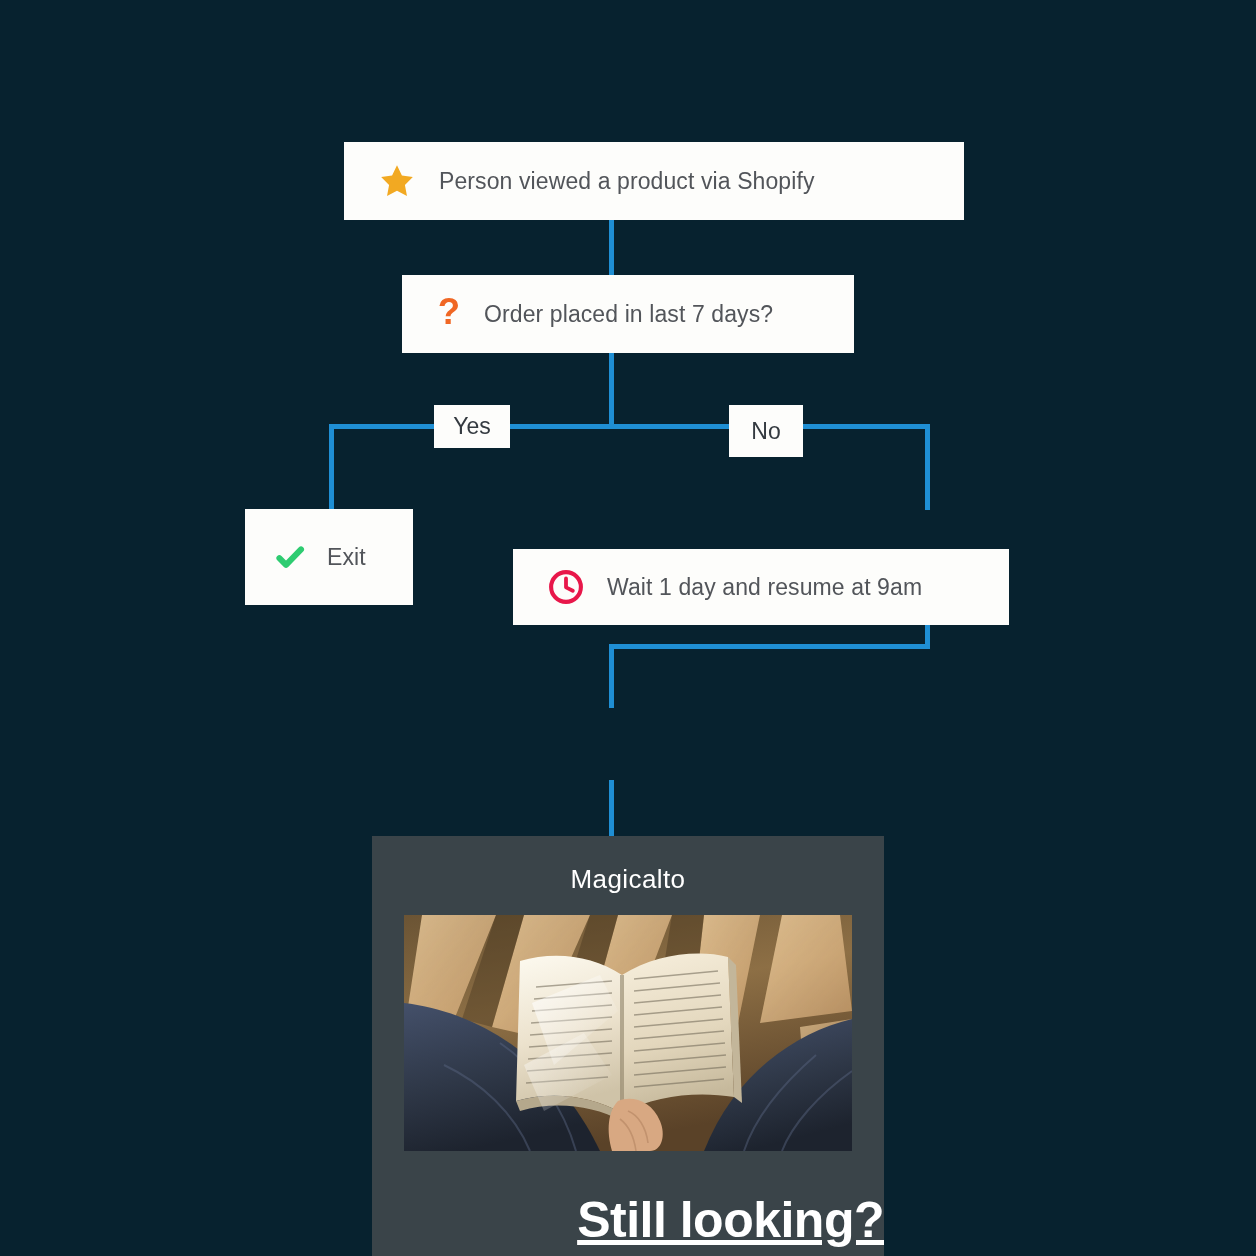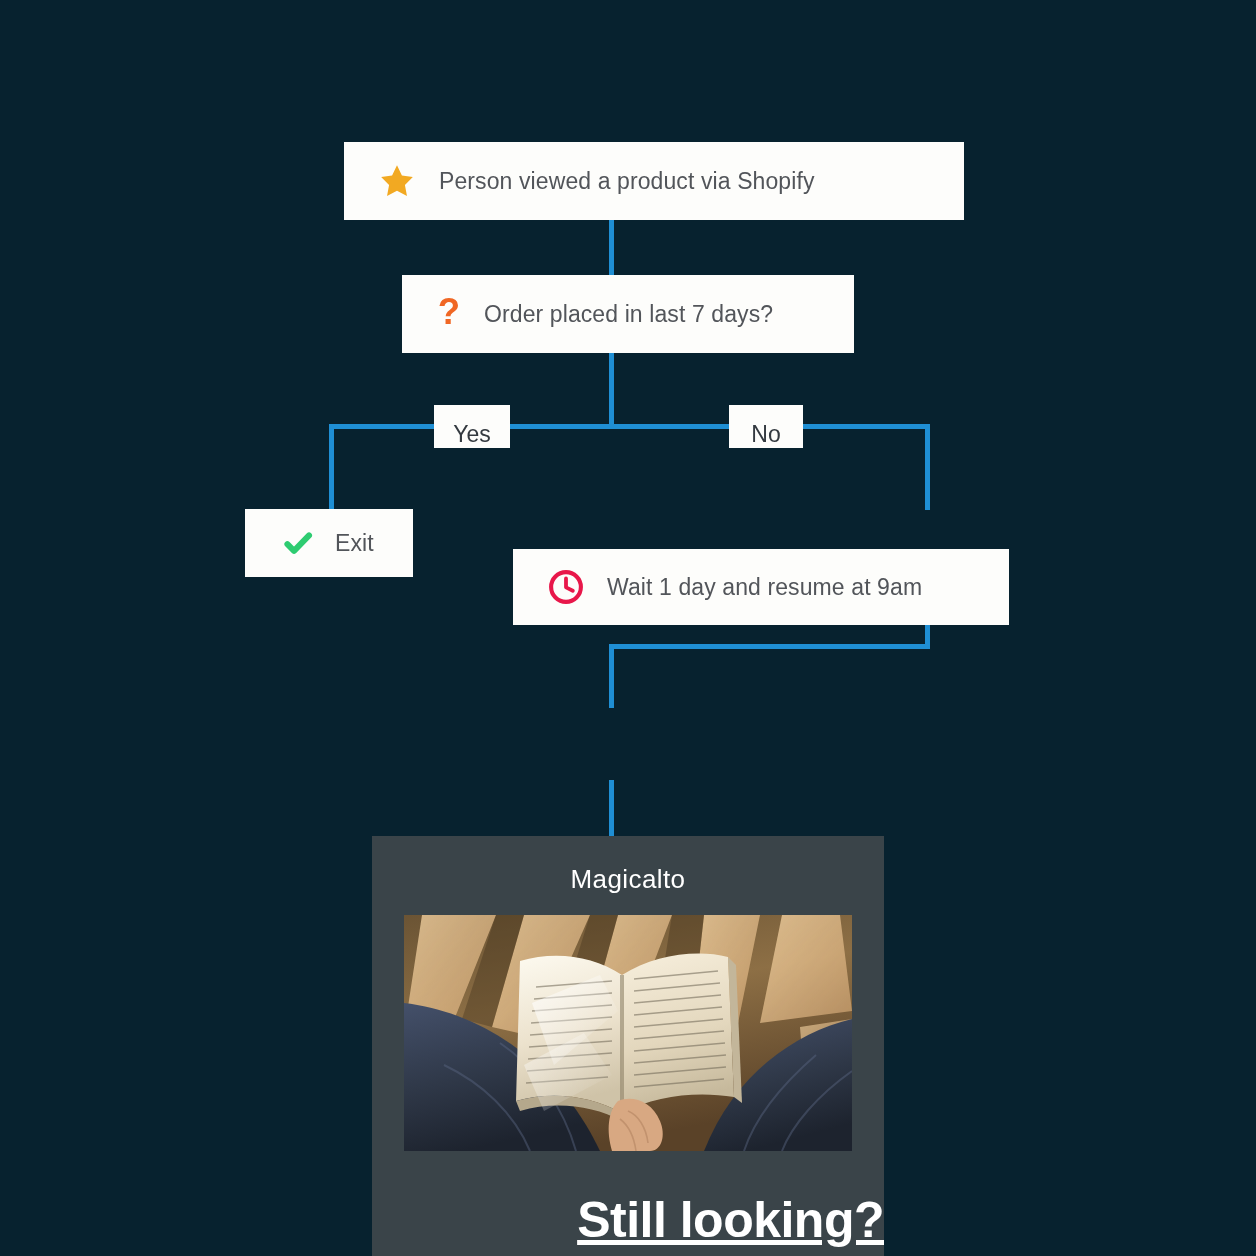--- a/index.html
+++ b/index.html
@@ -48,21 +48,21 @@
     font-size: 23px;
     letter-spacing: 0.1px;
     white-space: nowrap;
   }
 
   
   .branch-label {
     position: absolute;
     background: #fdfdfb;
     display: flex;
-    align-items: flex-end;
+    align-items: center;
     justify-content: center;
     color: #343a40;
     font-size: 23px;
     z-index: 6;
   }
 
   
   #email-card {
     position: absolute;
     left: 372px;
@@ -146,25 +146,25 @@
         <text x="10" y="20" text-anchor="middle" font-family="Liberation Sans, sans-serif" font-size="25" font-weight="bold" fill="#f06724">?</text>
       </svg>
     </span>
     <span class="node-label" style="margin-left:20px;">Order placed in last 7 days?</span>
   </div>
 
   <div class="branch-label" style="left:434px; top:405px; width:76px; height:43px;">
     <span>Yes</span>
   </div>
 
-  <div class="branch-label" style="left:729px; top:405px; width:74px; height:43px;">
+  <div class="branch-label" style="left:729px; top:405px; width:74px; height:52px;">
     <span>No</span>
   </div>
 
-  <div class="node" style="left:245px; top:509px; width:168px; height:68px; padding-left:36px;">
+  <div class="node" style="left:245px; top:509px; width:168px; height:96px; padding-left:28px;">
     <span class="node-icon" style="width:34px; height:34px;">
       <svg class="ico-svg" width="34" height="34" viewBox="0 0 24 24">
         <path d="M4.5 12.8 L9.2 17.6 L19.8 6.6" stroke="#2ecc71" stroke-width="4.2" fill="none" stroke-linecap="round" stroke-linejoin="round"></path>
       </svg>
     </span>
     <span class="node-label" style="margin-left:20px;">Exit</span>
   </div>
 
   <div class="node" style="left:513px; top:509px; width:496px; height:76px; padding-left:34px;margin-top:40px;">
     <span class="node-icon" style="width:38px; height:38px;">

